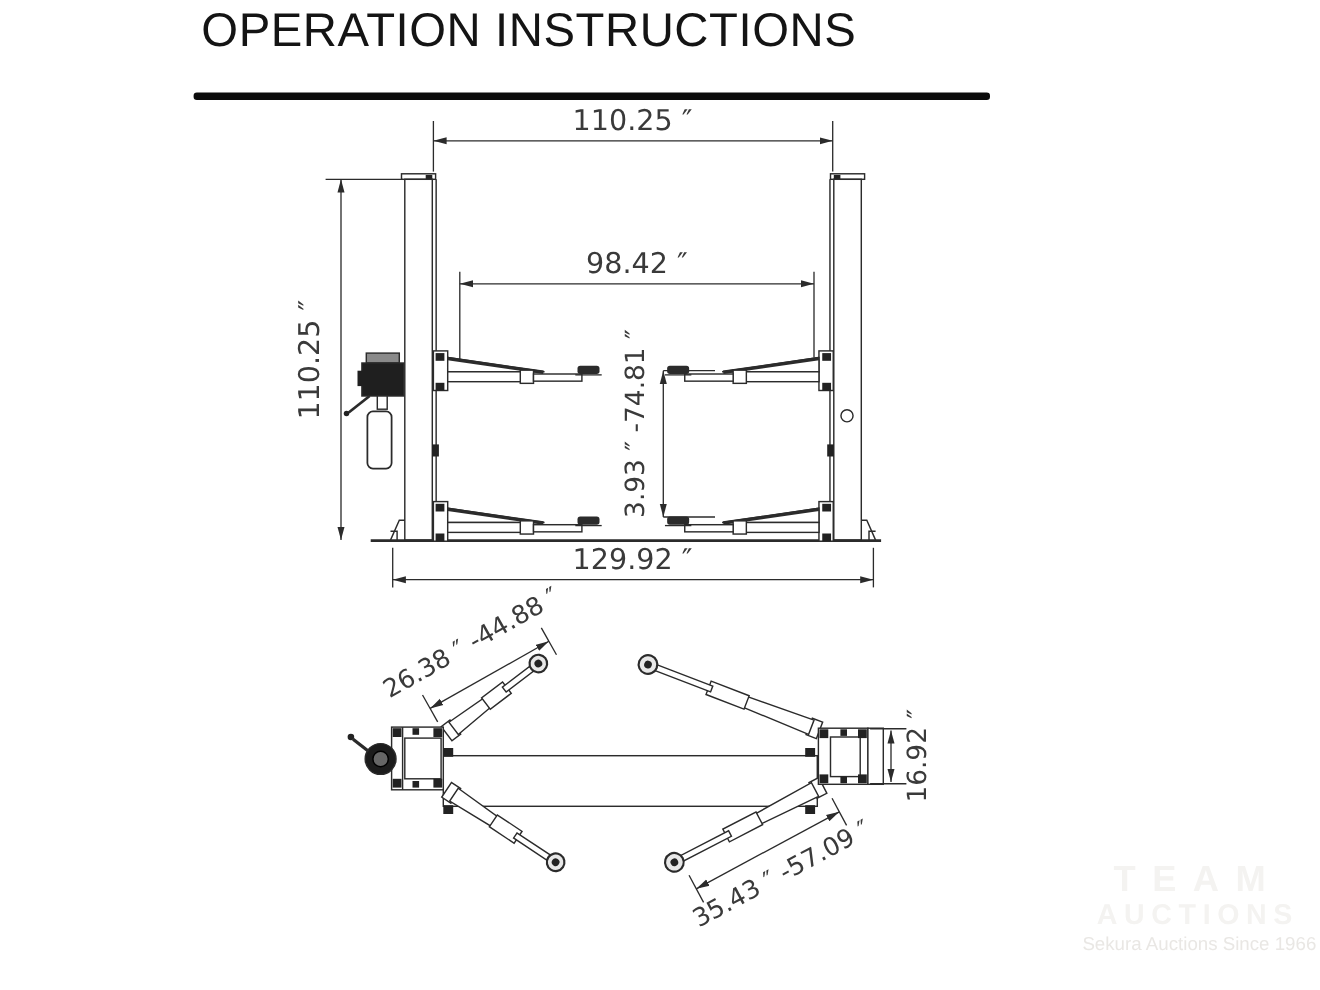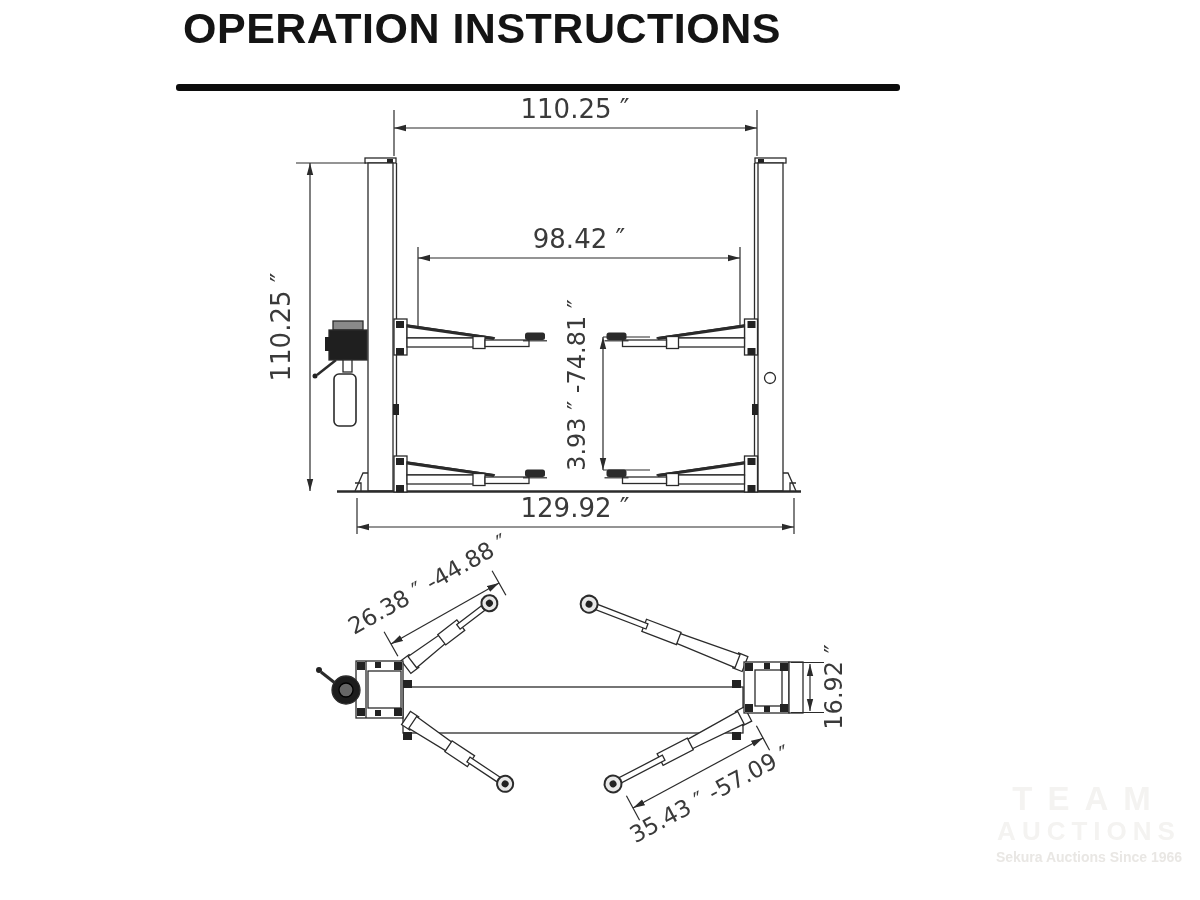--- a/index.html
+++ b/index.html
@@ -1,27 +1,27 @@
 <!DOCTYPE html>
 <html><head>
 <meta charset="utf-8">
 <style>
   html,body{margin:0;padding:0;}
   body{width:1200px;height:900px;background:#ffffff;position:relative;overflow:hidden;
        font-family:"Liberation Sans",sans-serif;}
-  .page-title{position:absolute;left:183px;top:4px;font-size:43px;font-weight:700;
+  .page-title{position:absolute;left:183px;top:4px;font-size:43px;font-weight:400;
        letter-spacing:0.5px;color:#141414;white-space:nowrap;}
   .title-rule{position:absolute;left:176px;top:84px;width:724px;height:7px;background:#0c0c0c;
        border-radius:3px;}
   .diagram-svg{position:absolute;left:0;top:0;}
   .dim-text{font-family:"DejaVu Sans",sans-serif;fill:#3a3a3a;}
   .wm{position:absolute;left:984px;top:780px;width:210px;text-align:center;pointer-events:none;}
   .wm-team{font-size:33px;font-weight:700;letter-spacing:15px;color:#f4f3f1;white-space:nowrap;}
   .wm-auctions{font-size:26px;font-weight:700;letter-spacing:6px;color:#f4f3f1;margin-top:-2px;white-space:nowrap;}
-  .wm-tag{font-size:14px;font-weight:700;color:#e9e7e4;margin-top:2px;white-space:nowrap;}
+  .wm-tag{font-size:17px;font-weight:400;color:#e9e7e4;margin-top:2px;white-space:nowrap;}
 </style>
 </head>
 <body>
 
 <div class="page-title">OPERATION INSTRUCTIONS</div>
 <div class="title-rule"></div>
 
 <svg class="diagram-svg" width="1200" height="900" viewBox="0 0 1200 900">
   <defs>
     <marker id="arr" markerWidth="14" markerHeight="10" refX="12" refY="4" orient="auto-start-reverse" markerUnits="userSpaceOnUse">

